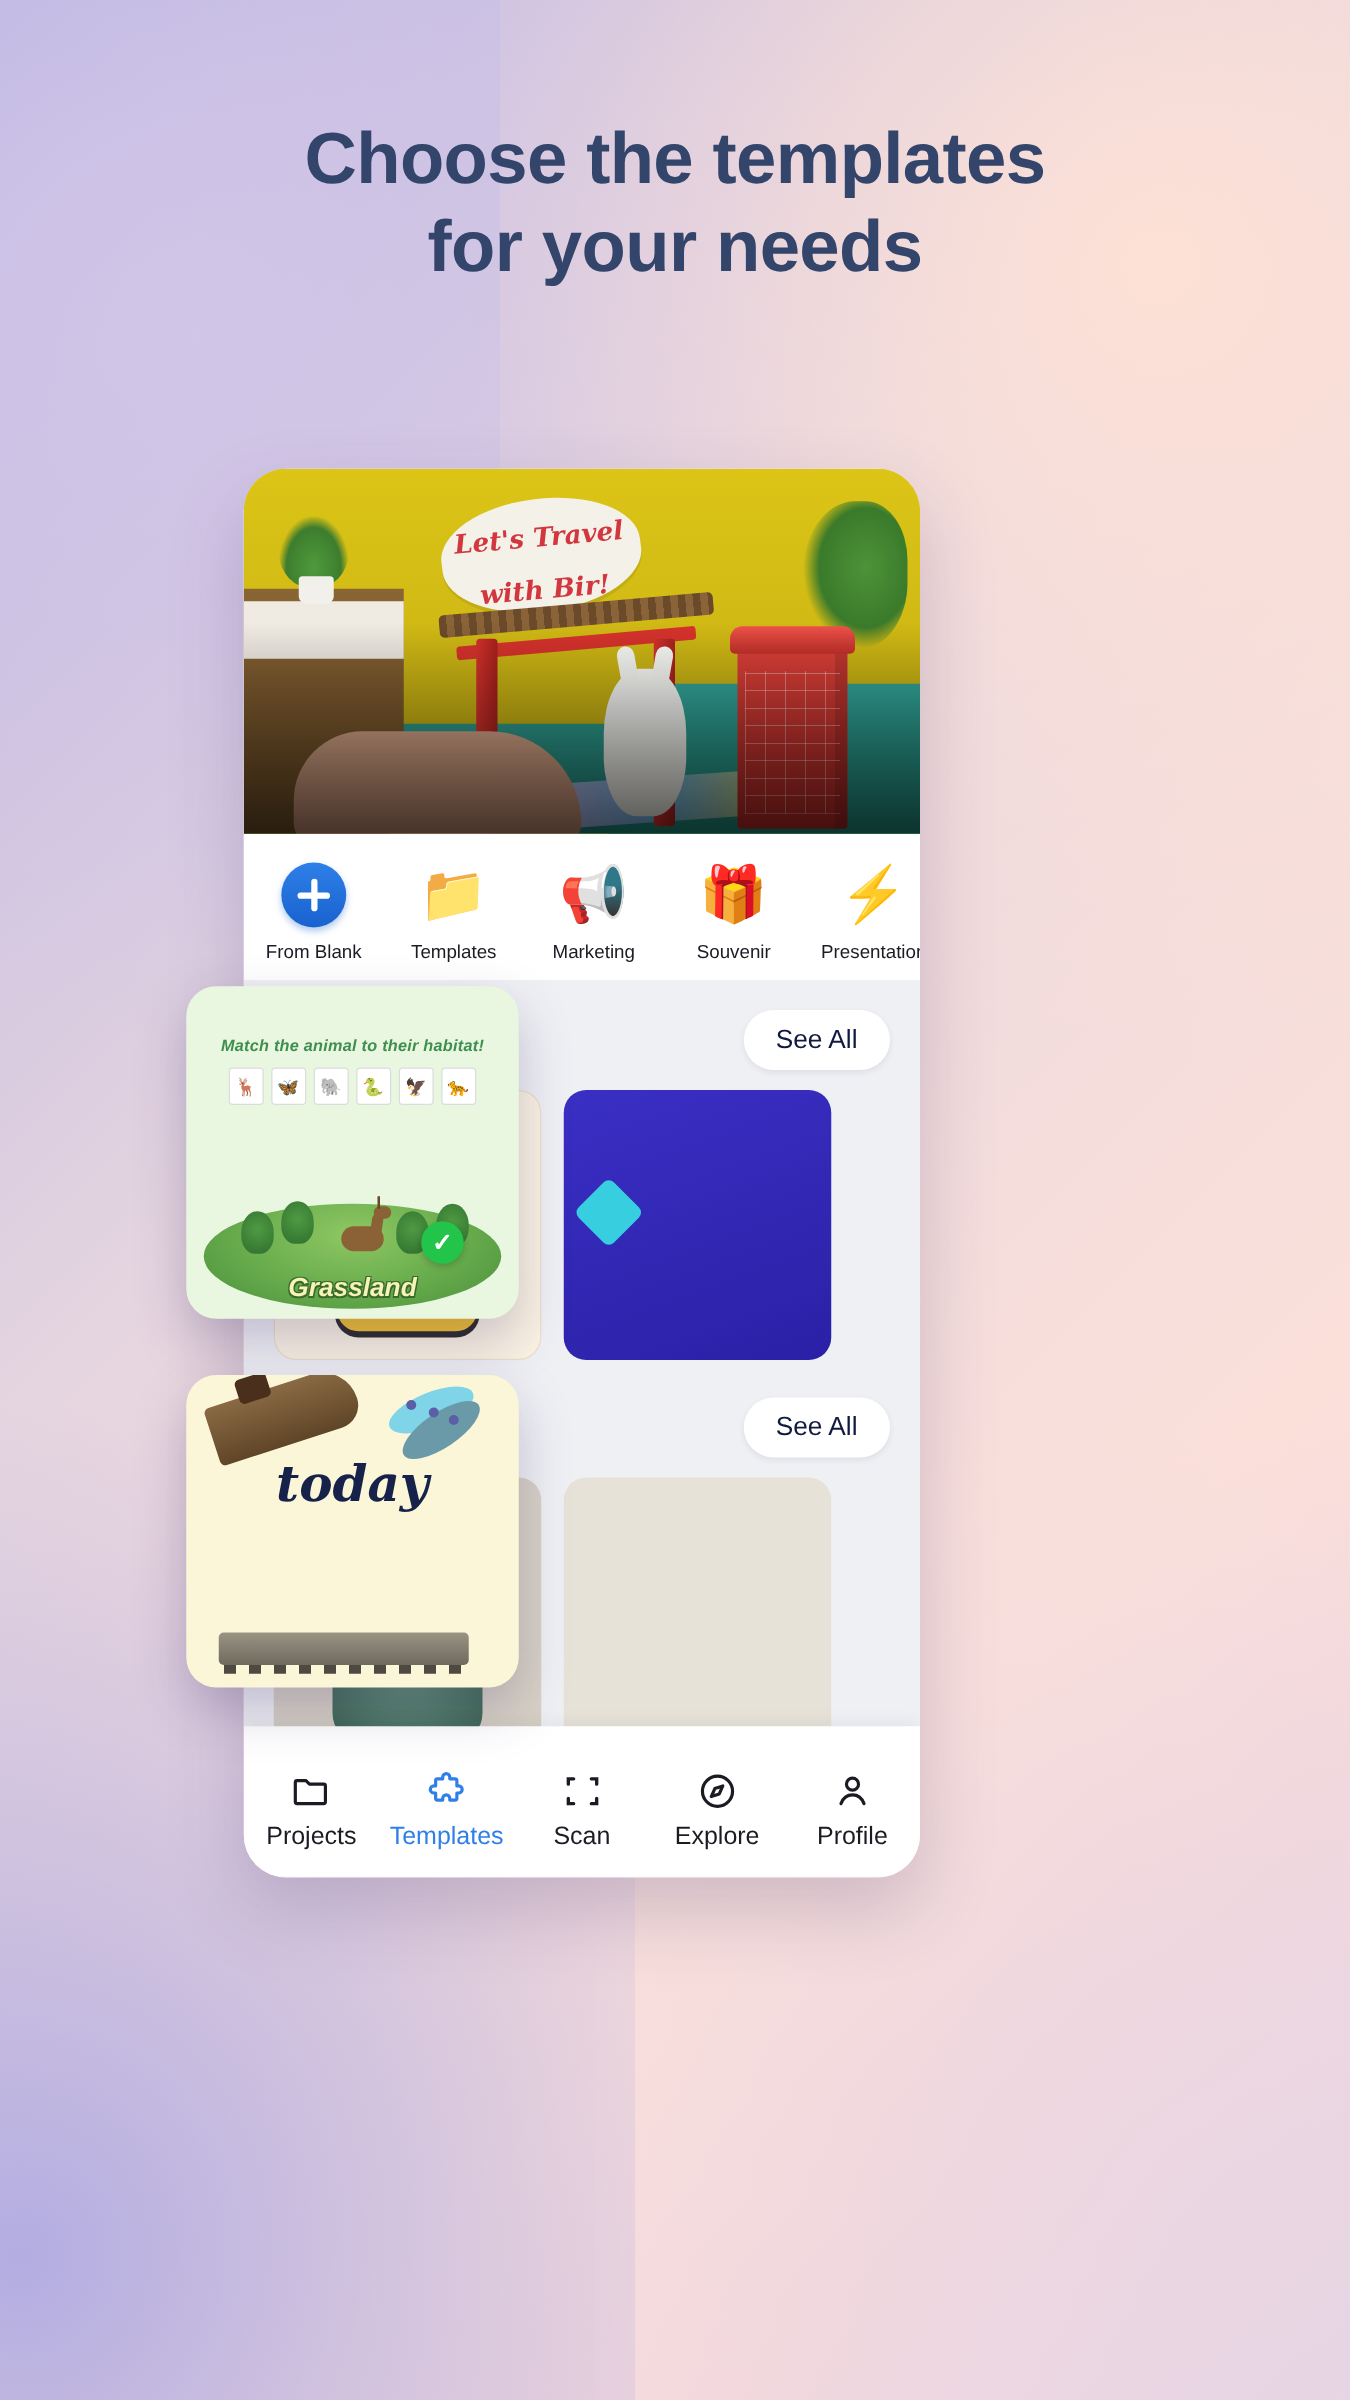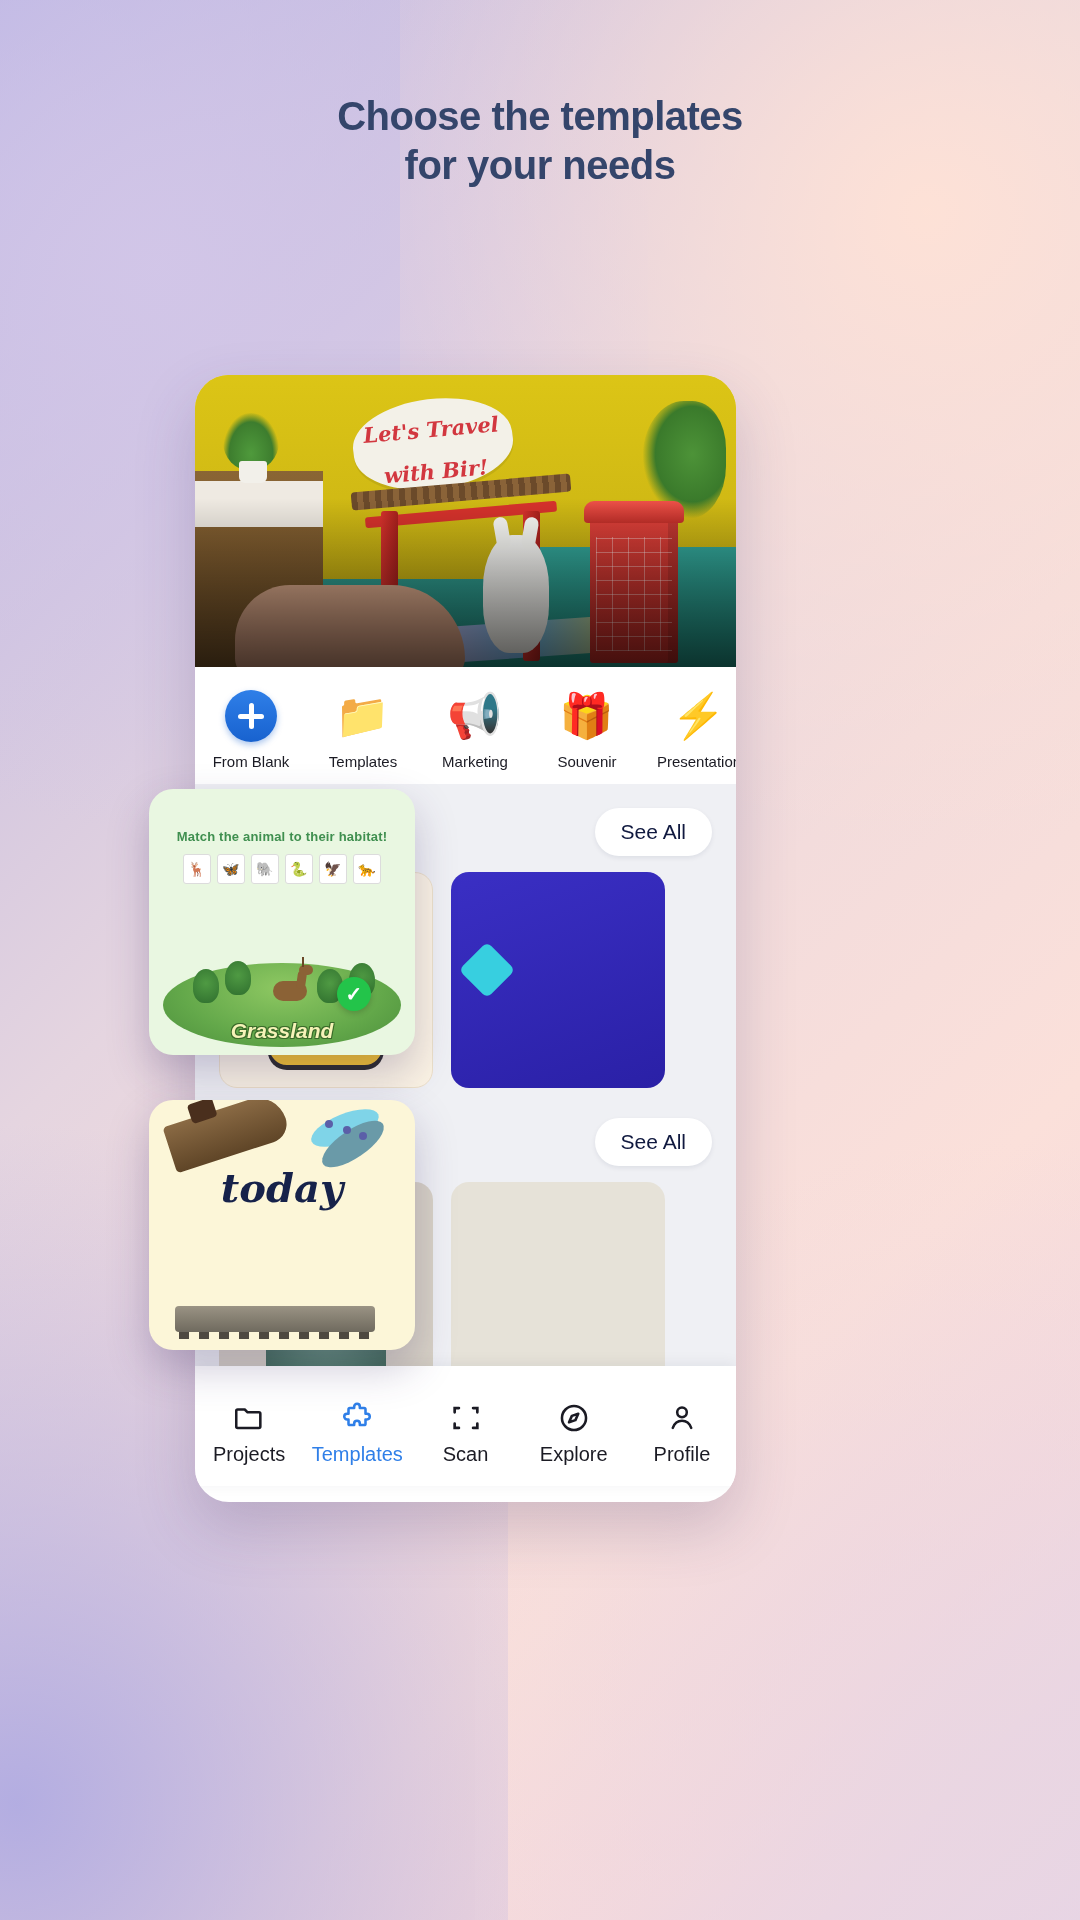--- a/index.html
+++ b/index.html
@@ -13,21 +13,21 @@
   .bg-wash-a { position:absolute; left:-10%; top:-8%; width:70%; height:55%; background: radial-gradient(circle at 35% 40%, rgba(210,198,232,.95), rgba(210,198,232,0) 70%); }
   .bg-wash-b { position:absolute; right:-12%; top:-10%; width:75%; height:60%; background: radial-gradient(circle at 65% 35%, rgba(255,226,214,.95), rgba(255,226,214,0) 70%); }
   .bg-wash-c { position:absolute; left:-18%; bottom:-12%; width:65%; height:60%; background: radial-gradient(circle at 30% 70%, rgba(172,168,226,.9), rgba(172,168,226,0) 72%); }
   .bg-wash-d { position:absolute; right:-14%; bottom:-10%; width:70%; height:55%; background: radial-gradient(circle at 70% 70%, rgba(233,214,226,.9), rgba(233,214,226,0) 72%); }
 
   
   .headline {
     position: absolute; top: 92px; left: 0; right: 0;
     text-align: center;
     color: #34456b;
-    font-size: 40px;
+    font-size: 58px;
     line-height: 1.22;
     font-weight: 800;
     letter-spacing: -0.5px;
     z-index: 5;
   }
 
   
   .phone {
     position: absolute;
     left: 195px; top: 375px;
@@ -160,38 +160,38 @@
       width:34px; height:34px; border-radius:50%; background:#d9b23c; }
   .zoomctl { position:absolute; left:10px; top:74px; display:flex; flex-direction:column; gap:10px; }
   .zoombtn { display:flex; align-items:center; gap:5px; }
   .zoombtn .circ { width:22px; height:22px; border-radius:50%; background:#fff; border:1.5px solid #6f7a71;
       display:flex; align-items:center; justify-content:center; font-size:11px; color:#4e5a52; }
   .zoombtn .zl { font-size:9px; color:#4e5a52; line-height:1.05; font-weight:700; }
   .tpl-d { background:#e6e2d8; }
 
   
   .nav {
-      position:absolute; left:0; right:0; bottom:16px; height:120px; background:#fff;
+      position:absolute; left:0; right:0; bottom:1px; height:120px; background:#fff;
       display:flex; align-items:center; padding-top:8px;
       box-shadow:0 -2px 14px rgba(16,25,63,.07);
   }
   .nav-item { flex:1; text-align:center; color:#1b1b24; }
   .nav-item .ico { height:46px; display:flex; align-items:center; justify-content:center; }
   .nav-item .nlabel { font-size:20px; margin-top:2px; }
   .nav-item.active { color:#2f7fe8; }
 
   
   .float {
       position:absolute; border-radius:24px; z-index:6; overflow:hidden;
       box-shadow: 0 18px 42px rgba(62,48,104,.26);
   }
   .float-green { left:149px; top:789px; width:266px; height:266px; background:#e9f7e1; }
   .float-cream { left:149px; top:1100px; width:266px; height:250px; background:#fcf6d8; }
 
-  .fg-title { text-align:center; color:#3f8f4f; font-weight:800; 
+  .fg-title { text-align:center; color:#3f8f4f; font-weight:800; font-style:italic;
       font-size:13px; margin-top:40px; letter-spacing:.2px; }
   .fg-strip { display:flex; justify-content:center; gap:6px; margin-top:10px; }
   .fg-strip .chip { width:28px; height:30px; background:#fff; border:1px solid #dcdcdc; border-radius:3px;
       display:flex; align-items:center; justify-content:center; font-size:14px; }
   .fg-scene { position:absolute; left:0; right:0; bottom:0; height:126px; }
   .fg-hill { position:absolute; left:14px; right:14px; bottom:8px; height:84px;
       background: radial-gradient(ellipse at 50% 30%, #8ec862 0%, #63a84a 60%, #4c8f3c 100%);
       border-radius:50%; }
   .fg-tree { position:absolute; bottom:52px; width:26px; height:34px;
       background: radial-gradient(circle at 50% 42%, #4f9a43, #2f6f2e); border-radius:50% 50% 42% 42%; }

